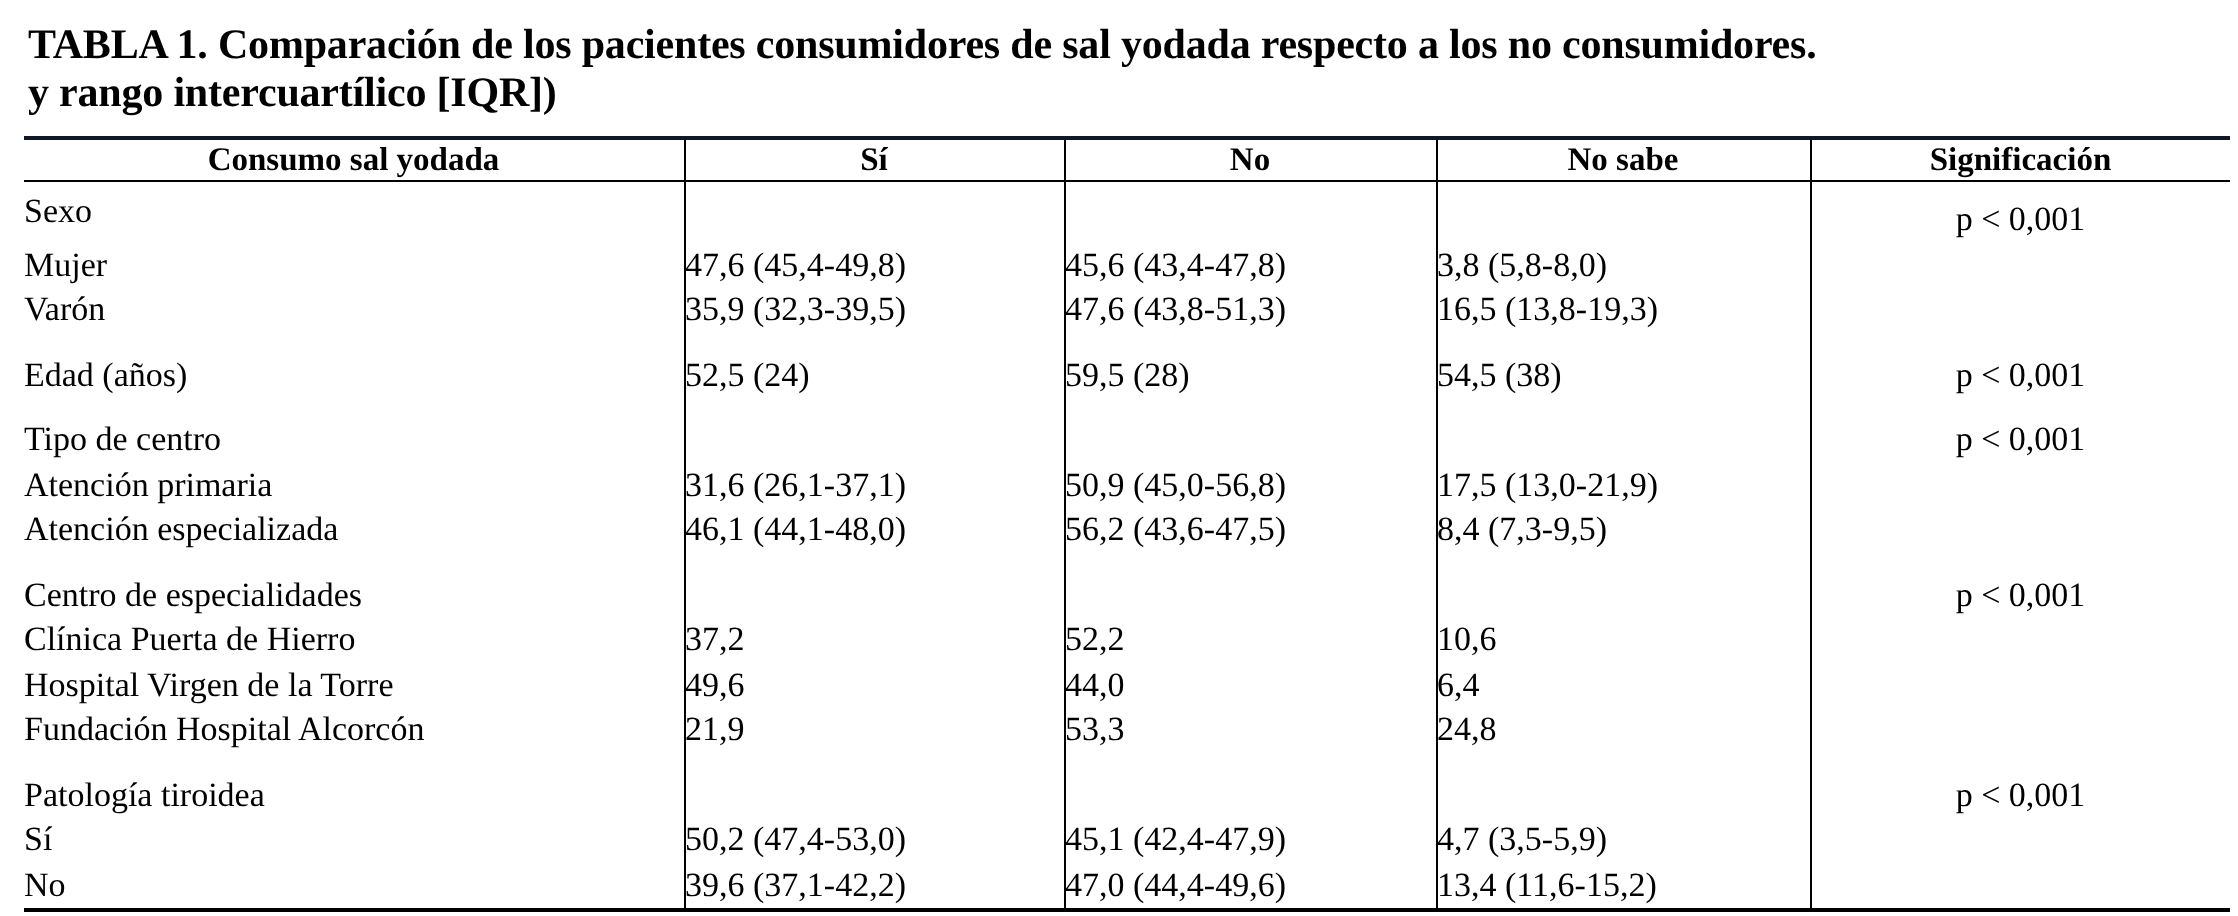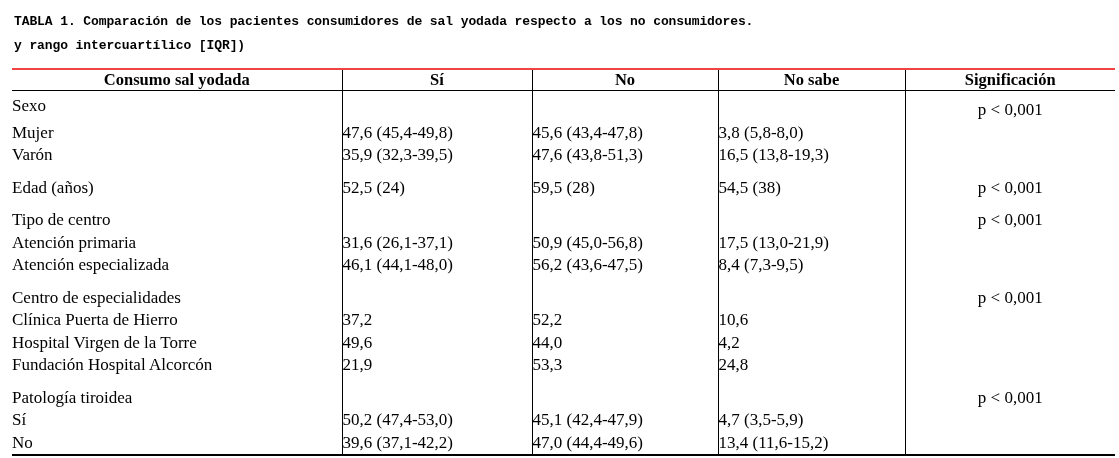--- a/index.html
+++ b/index.html
@@ -15,40 +15,40 @@
     overflow: hidden;
   }
   .page {
     position: relative;
     width: 1119px;
     height: 458px;
     box-sizing: border-box;
     padding: 10px 8px 0 8px;
   }
   .caption {
-    font-family: Liberation Mono, monospace;
+    font-family: Liberation Serif, serif;
     font-weight: bold;
-    font-size: 13px;
+    font-size: 21px;
     line-height: 24px;
     letter-spacing: -0.1px;
     margin: 0 0 10px 6px;
   }
   .caption .line { display: block; white-space: nowrap; }
 
   table.tbl {
     border-collapse: collapse;
     width: 1103px;
     margin-left: 4px;
     table-layout: fixed;
   }
   table.tbl th, table.tbl td {
     padding: 0;
     vertical-align: top;
   }
-  .rule-top td, .rule-top th { border-top: 2px solid #ef4444; }
+  .rule-top td, .rule-top th { border-top: 2px solid #0f172a; }
   .rule-bottom td, .rule-bottom th { border-bottom: 2px solid #000; }
   .rule-thin-bottom td, .rule-thin-bottom th { border-bottom: 1px solid #000; }
 
   thead th {
     font-family: "Liberation Serif", serif;
     font-weight: bold;
     font-size: 16.5px;
     text-align: center;
     padding: 7px 0 7px 0;
     border-left: 1px solid #000;
@@ -184,21 +184,21 @@
           <td class="c0 sub-label">Clínica Puerta de Hierro</td>
           <td class="val">37,2</td>
           <td class="val">52,2</td>
           <td class="val">10,6</td>
           <td class="val-sig"></td>
         </tr>
         <tr>
           <td class="c0 sub-label">Hospital Virgen de la Torre</td>
           <td class="val">49,6</td>
           <td class="val">44,0</td>
-          <td class="val">4,2</td>
+          <td class="val">6,4</td>
           <td class="val-sig"></td>
         </tr>
         <tr>
           <td class="c0 sub-label">Fundación Hospital Alcorcón</td>
           <td class="val">21,9</td>
           <td class="val">53,3</td>
           <td class="val">24,8</td>
           <td class="val-sig"></td>
         </tr>
         <tr class="spacer-row">

